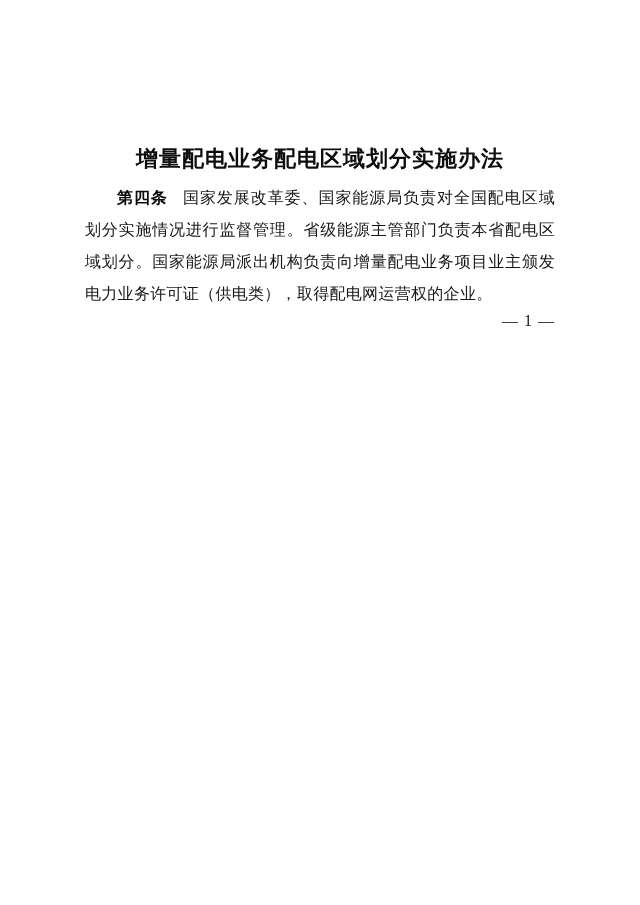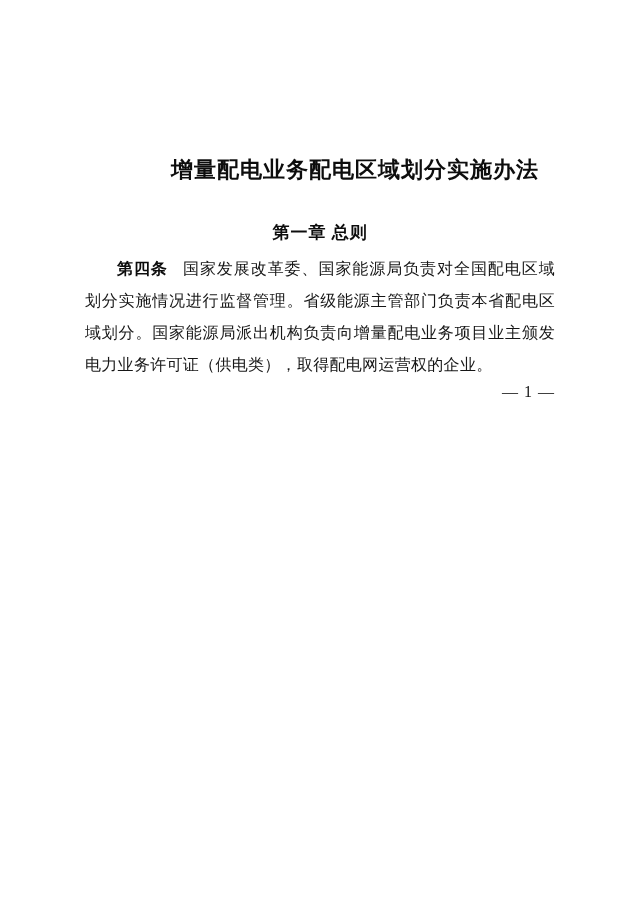--- a/index.html
+++ b/index.html
@@ -13,26 +13,26 @@
     height: 905px;
     margin: 0 auto;
     background: #ffffff;
     box-sizing: border-box;
     padding: 0 85px;
     color: #161616;
     font-family: "Liberation Serif", "DejaVu Serif", serif;
     overflow: hidden;
   }
   .doc-title {
-    margin: 16px;
+    margin: 5px;
     padding-top: 141px;
     font-size: 22px;
     line-height: 26px;
     font-weight: 700;
-    text-align: right;
+    text-align: center;
     letter-spacing: 1px;
     color: #0d0d0d;
   }
   .chapter-heading {
     margin: 40px 0 0 0;
     font-size: 17px;
     line-height: 20px;
     font-weight: 700;
     text-align: center;
     letter-spacing: 1px;
@@ -65,21 +65,20 @@
     color: #161616;
   }
 </style>
 </head>
 <body>
 
 <div class="page">
 
   <h1 class="doc-title">增量配电业务配电区域划分实施办法</h1>
 
-  <h2 class="chapter-heading">第一章 总则</h2>
 
   <div class="doc-body">
 
 
 
 
 
     <p class="para"><span class="article-label">第四条</span><span class="para-text">国家发展改革委、国家能源局负责对全国配电区域划分实施情况进行监督管理。省级能源主管部门负责本省配电区域划分。国家能源局派出机构负责向增量配电业务项目业主颁发电力业务许可证（供电类），取得配电网运营权的企业。</span></p>
 
   </div>

